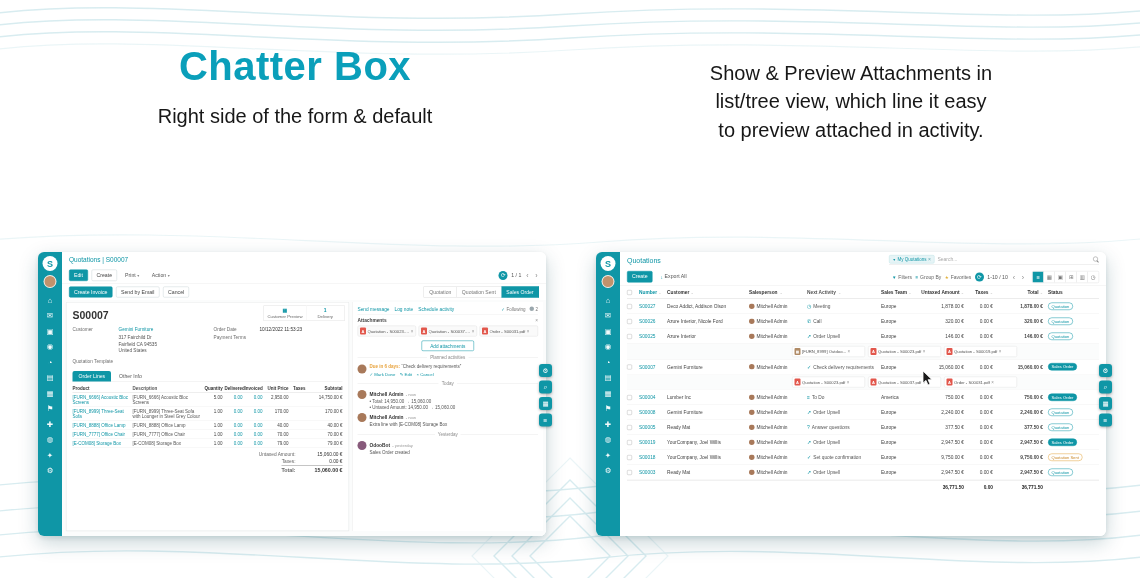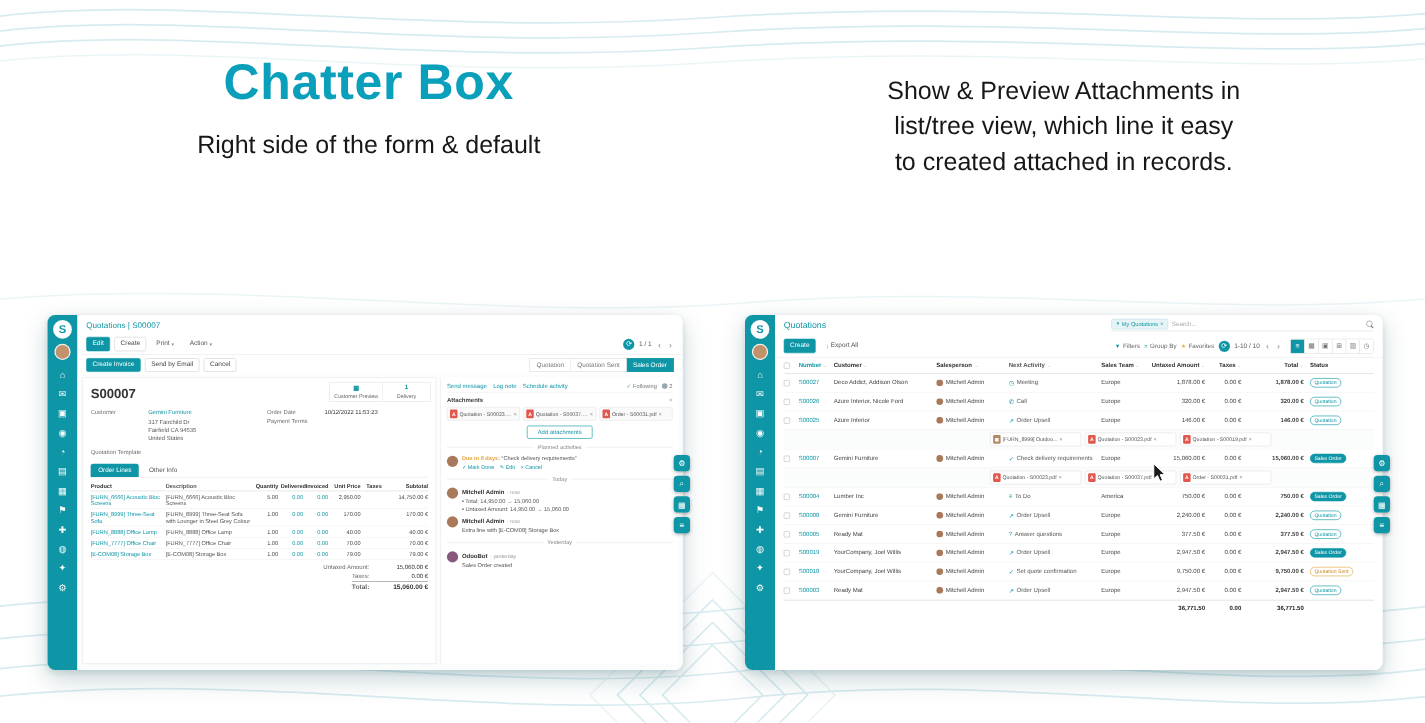--- a/index.html
+++ b/index.html
@@ -216,21 +216,21 @@
   </div>
 </section>
 
 <section class="hero hero-right">
   <div class="desc">
 
       <div>Show &amp; Preview Attachments in</div>
 
       <div>list/tree view, which line it easy</div>
 
-      <div>to created attached in records.</div>
+      <div>to preview attached in activity.</div>
 
   </div>
 </section>
 
 <div class="shot shot-left">
   <div class="app">
     <aside class="sidebar">
       <div class="logo">
           <span>S</span>
         </div>

